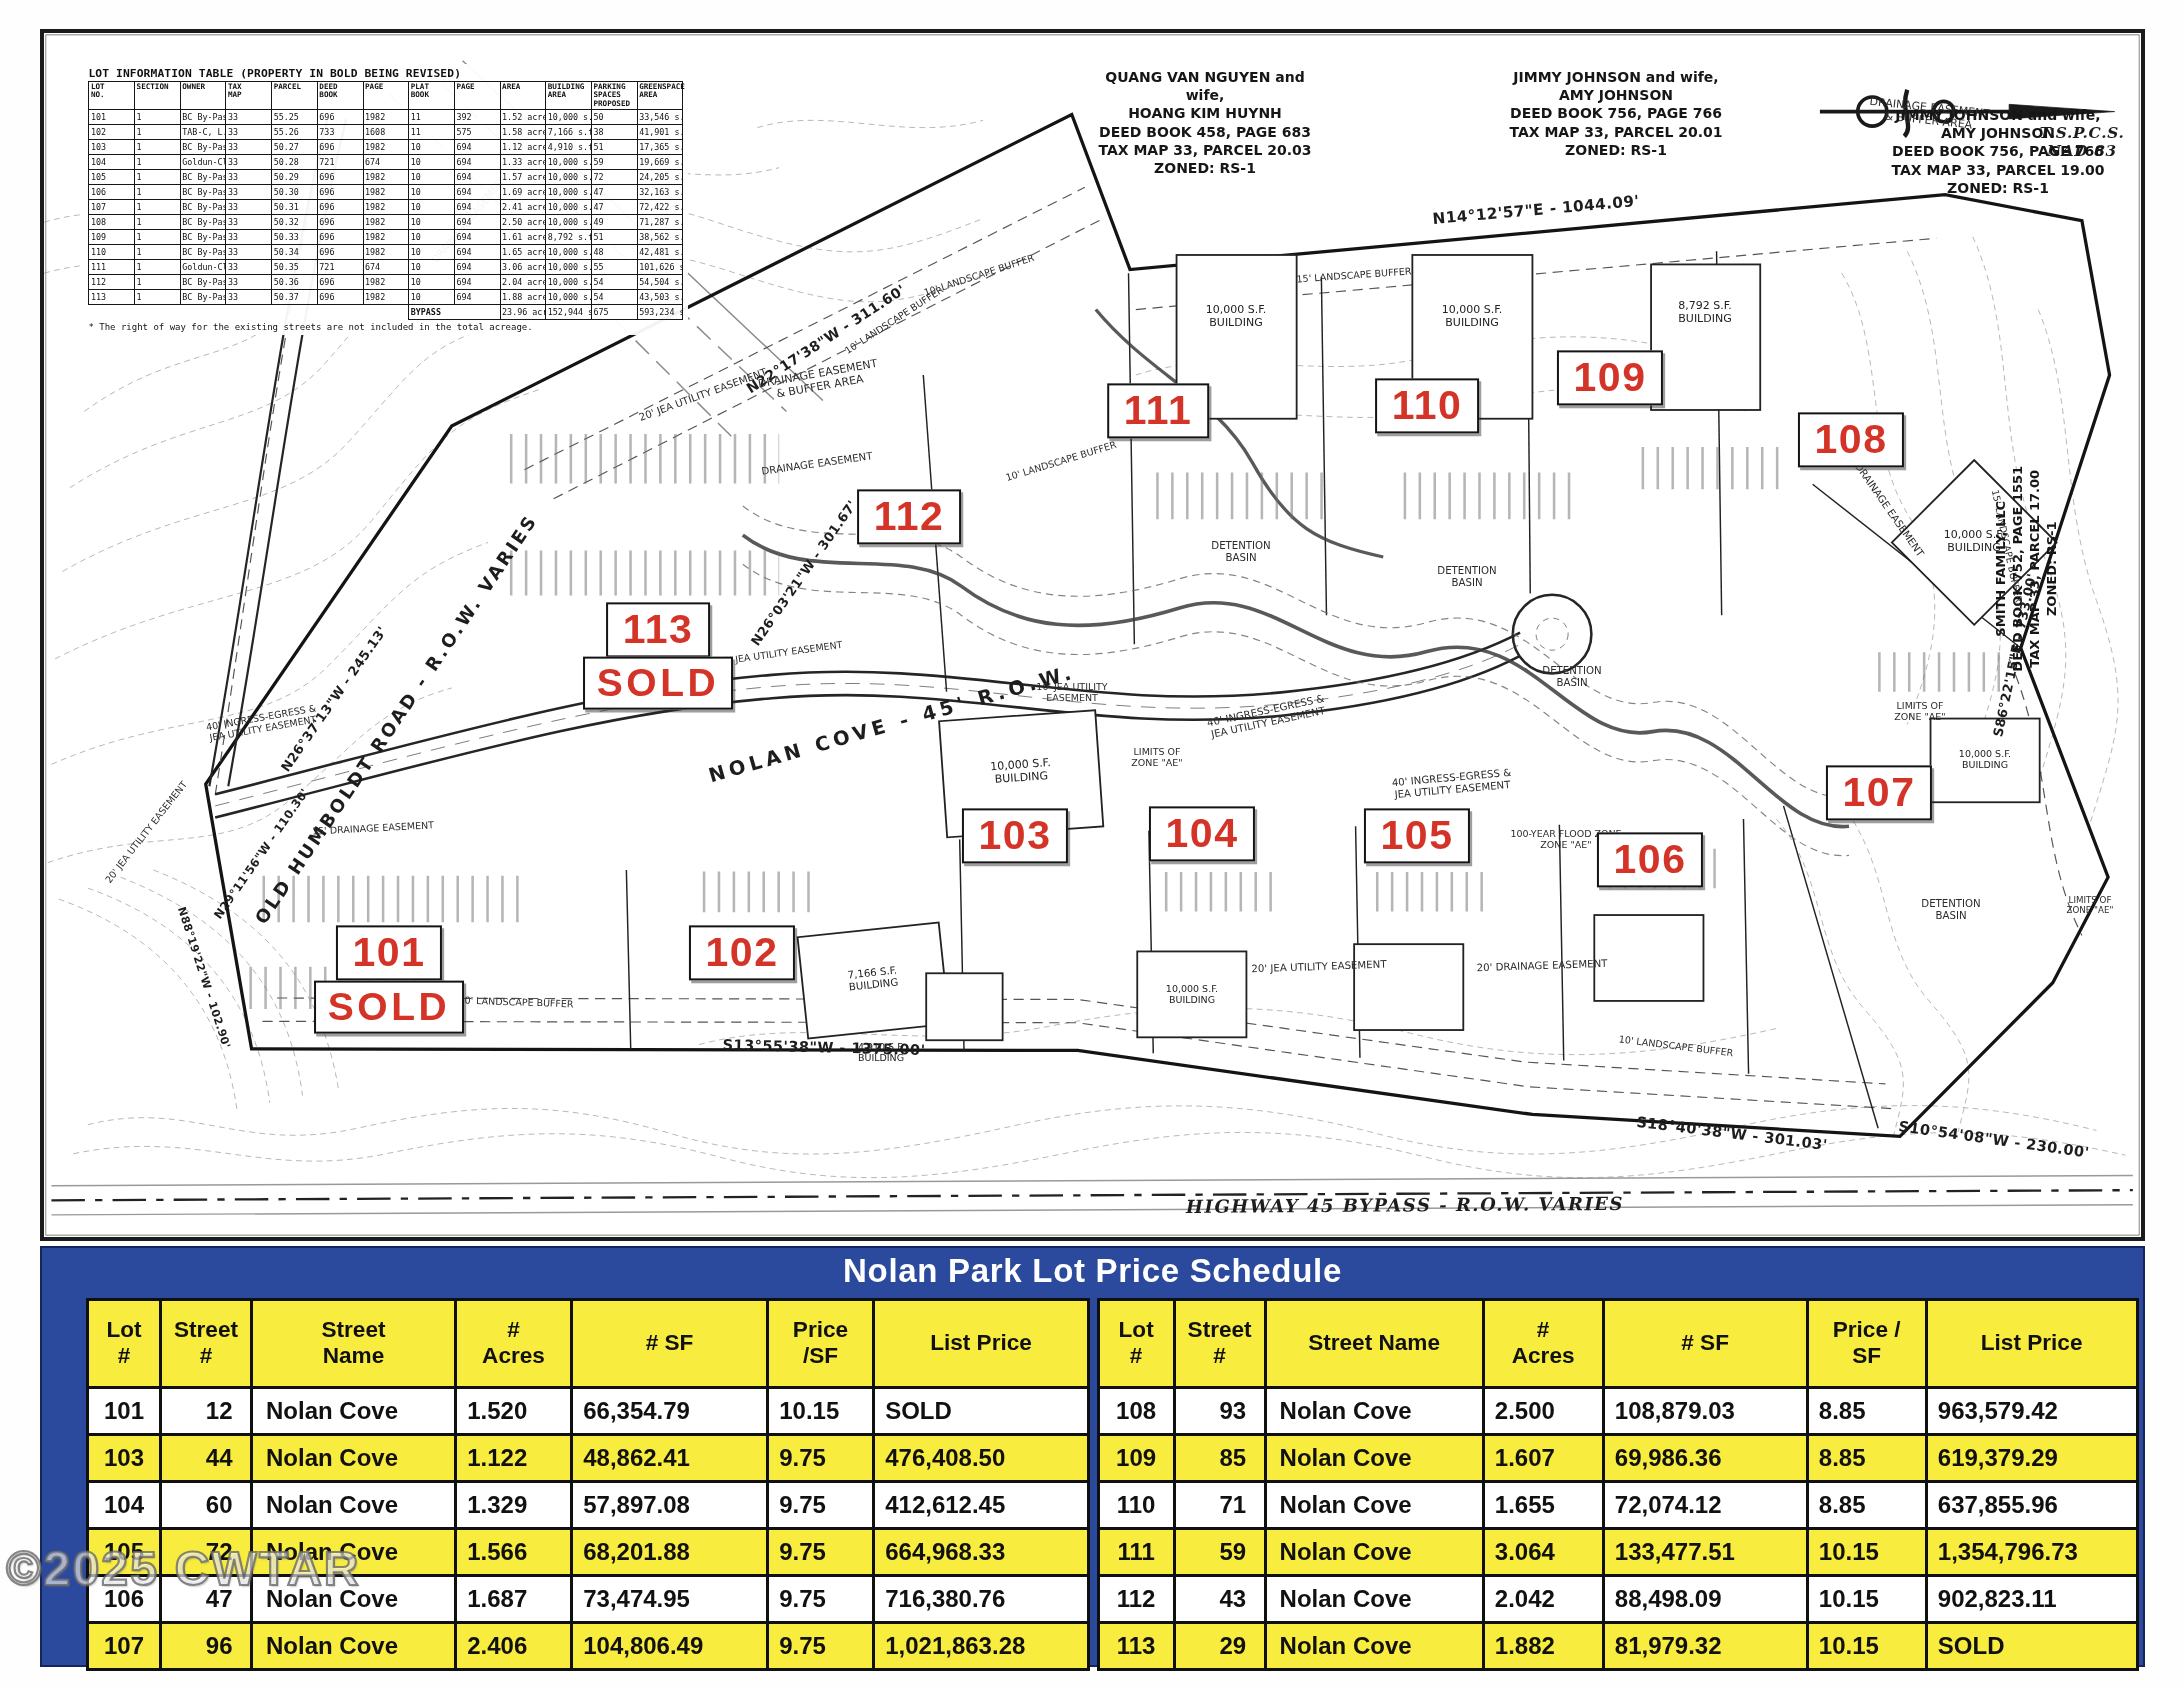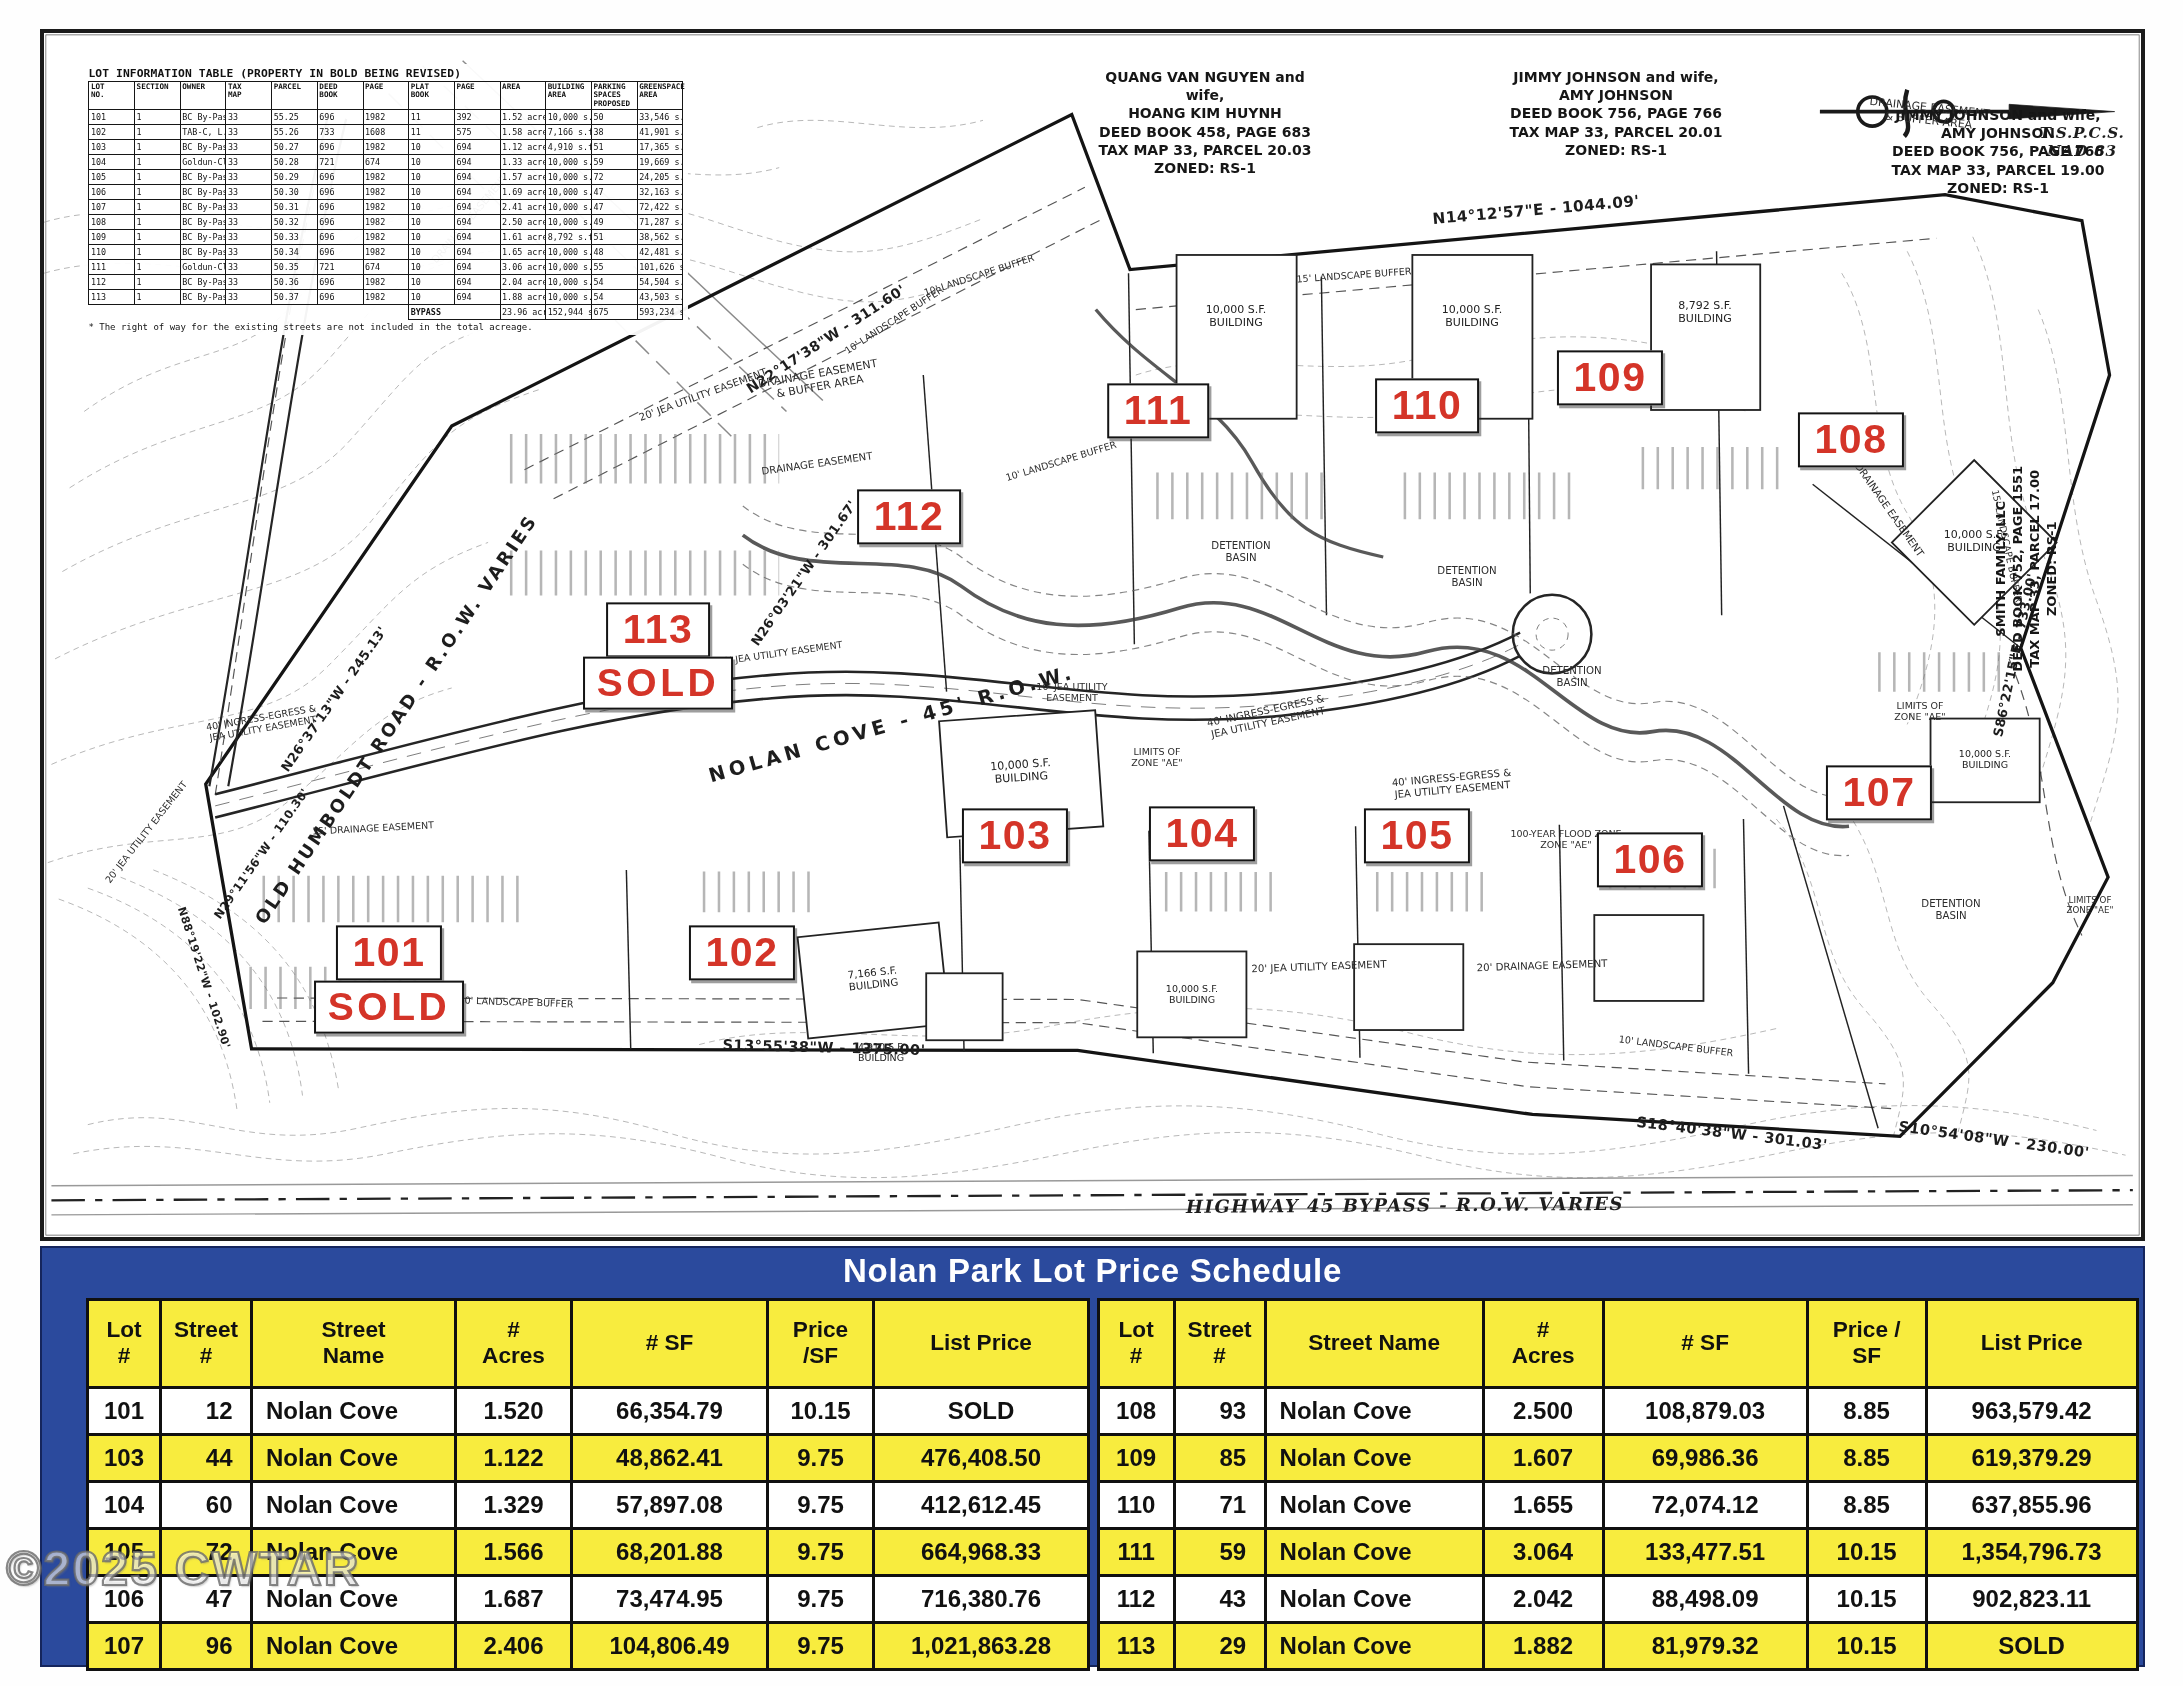--- a/index.html
+++ b/index.html
@@ -59,21 +59,21 @@
   #ptable-left{width:1001px;}
   #ptable-right{width:1039px;}
   .price th{background:#f8ec3e;border:3.6px solid #101010;font-size:22.6px;text-align:center;
             white-space:pre-line;vertical-align:middle;padding:2.9px 1.5px;line-height:1.15;height:79px;}
   .price td{border:3.6px solid #101010;font-size:24px;padding:1.5px 10.2px;height:41px;}
   .price tr.even td{background:#ffffff;}
   .price tr.odd td{background:#f8ec3e;}
   .price td.c0{text-align:center;}
   .price td.c1{text-align:right;padding-right:17.5px;}
   .price td.c2{text-align:left;padding-left:13px;}
-  .price td.c3,.price td.c4,.price td.c5,.price td.c6{text-align:center;}
+  .price td.c3,.price td.c4,.price td.c5,.price td.c6{text-align:left;}
 
   
   #watermark{position:absolute;left:6px;top:1541px;z-index:40;font-weight:bold;font-size:48px;
              letter-spacing:2.2px;color:rgba(255,255,255,.55);
              -webkit-text-stroke:2.2px rgba(105,105,105,.8);
              text-shadow:1.5px 1.5px 1.5px rgba(120,120,120,.35);
              font-family:"Liberation Sans",sans-serif;}
 </style>
 </head>
 <body>

